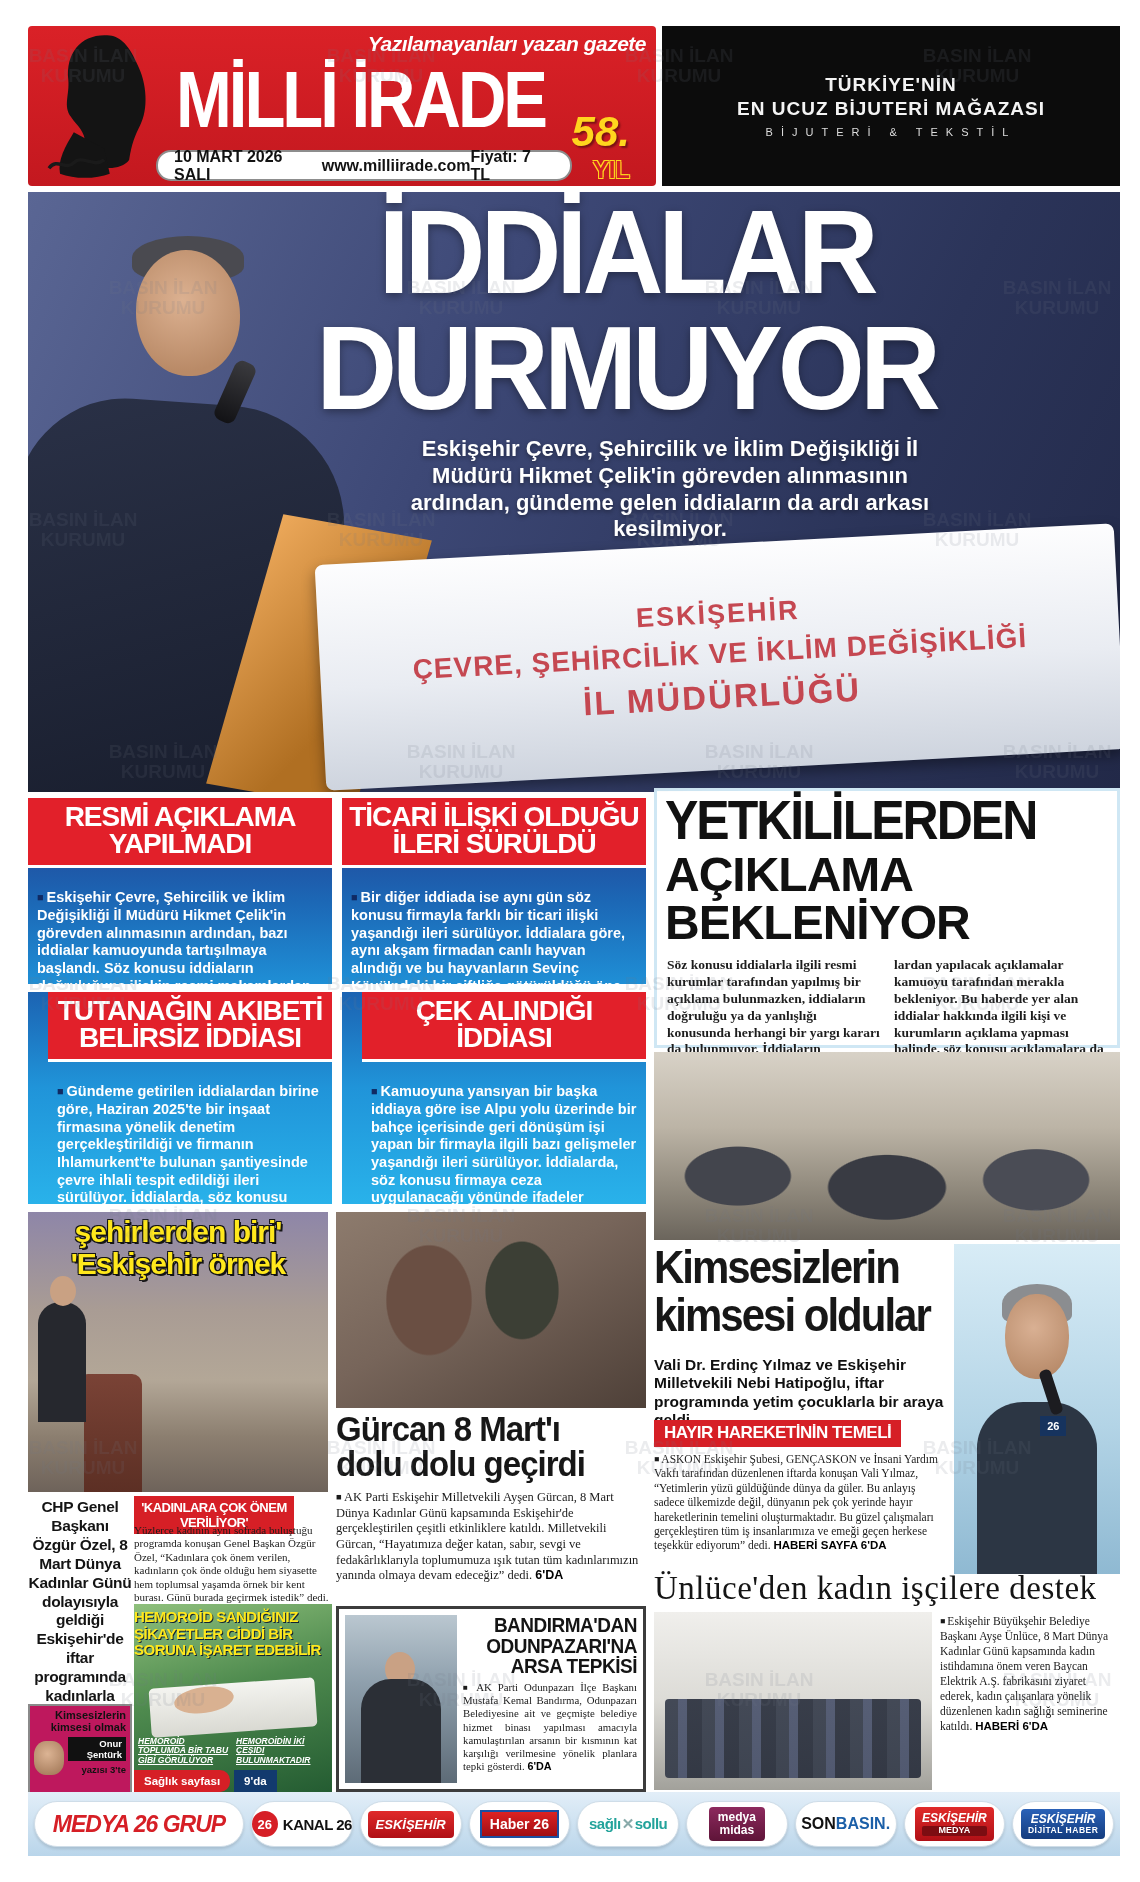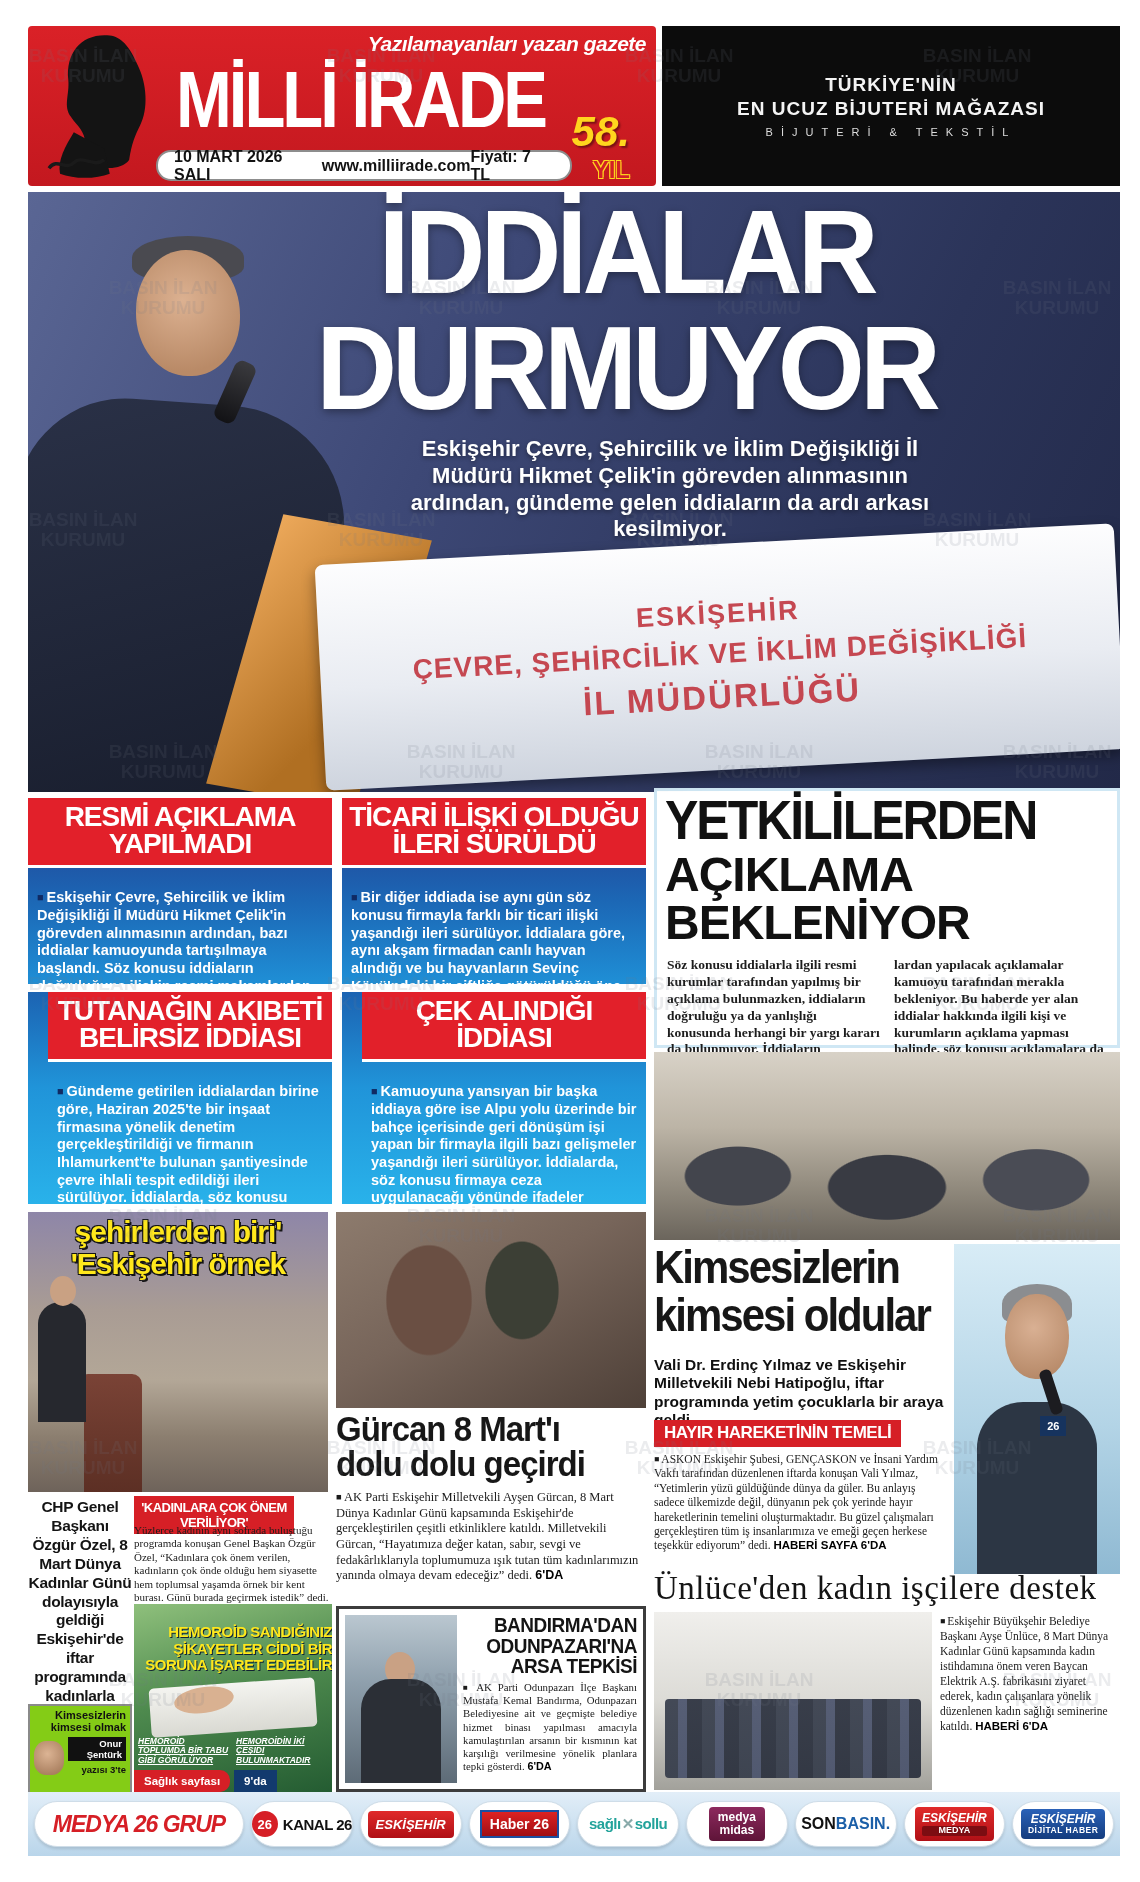--- a/index.html
+++ b/index.html
@@ -126,35 +126,35 @@
   .pref{font-family:"Liberation Sans",sans-serif;font-weight:bold;color:#000;}
   
   #unluce-title{left:654px;top:1570px;width:470px;font-family:"Liberation Serif",serif;
                 font-size:33px;color:#141414;letter-spacing:.5px;}
   #unluce-body{left:940px;top:1614px;width:180px;margin:0;font-family:"Liberation Serif",serif;
                font-size:11.5px;line-height:1.3;color:#1b1b1b;}
   
   #chp-deck{left:28px;top:1498px;width:104px;text-align:center;font-weight:bold;font-size:15.5px;
             line-height:1.22;color:#141414;letter-spacing:-.3px;}
   #colbox{left:28px;top:1704px;width:104px;height:100px;border:2px solid #8a8a8a;box-sizing:border-box;
-          background:#84cc16;padding:3px 4px;}
+          background:#be185d;padding:3px 4px;}
   #colbox .t{font-weight:bold;font-size:11px;line-height:1.1;text-align:right;color:#111;}
   #colbox .row{display:flex;align-items:flex-end;gap:4px;margin-top:4px;}
   #colbox .stack{flex:1;text-align:right;}
   #colbox .author{display:inline-block;background:#111;color:#fff;font-weight:bold;font-size:9.5px;padding:1px 4px;}
   #colbox .note{font-weight:bold;font-size:9.5px;color:#111;margin-top:2px;}
   #kadin-kick{left:134px;top:1496px;width:160px;box-sizing:border-box;background:#d61f26;color:#fff;
               font-weight:bold;font-size:13px;text-align:center;padding:4px 2px;letter-spacing:-.5px;}
   #kadin-body{left:134px;top:1524px;width:198px;margin:0;font-family:"Liberation Serif",serif;
               font-size:11px;line-height:1.22;color:#1b1b1b;}
   
   #health{left:134px;top:1604px;width:198px;height:188px;box-sizing:border-box;
           background:linear-gradient(165deg,#8fc07c 0%,#4e8a4e 45%,#245c32 100%);overflow:hidden;}
-  #health .ttl{text-align:right;font-weight:bold;font-size:15px;line-height:1.1;letter-spacing:-.5px;
-               color:#ffe81c;margin-top:20px;text-shadow:1px 1px 0 #123;}
+  #health .ttl{text-align:left;font-weight:bold;font-size:15px;line-height:1.1;letter-spacing:-.5px;
+               color:#ffe81c;margin-top:5px;text-shadow:1px 1px 0 #123;}
   .desk{position:absolute;left:8%;top:42%;width:84%;height:26%;transform:rotate(-4deg);
         background:linear-gradient(#f4f4f0,#d9d9d2);border-radius:5px;}
   .hand{position:absolute;left:20%;top:44%;width:60px;height:26px;border-radius:50%;background:#d9b191;transform:rotate(-8deg);}
   #health .lbls{position:absolute;left:4px;right:4px;bottom:26px;display:flex;gap:6px;
                 font-style:italic;font-weight:bold;font-size:8.5px;line-height:1.15;color:#fff;}
   #health .lbls div{flex:1;text-decoration:underline;color:#ffe
 81c;}
   #health .lbls .w{color:#fff;}
   #health .ribbon{position:absolute;left:0;right:0;bottom:0;height:22px;display:flex;}
   #health .ribbon .r1{background:#d61f26;color:#fff;font-weight:bold;font-size:11.5px;

